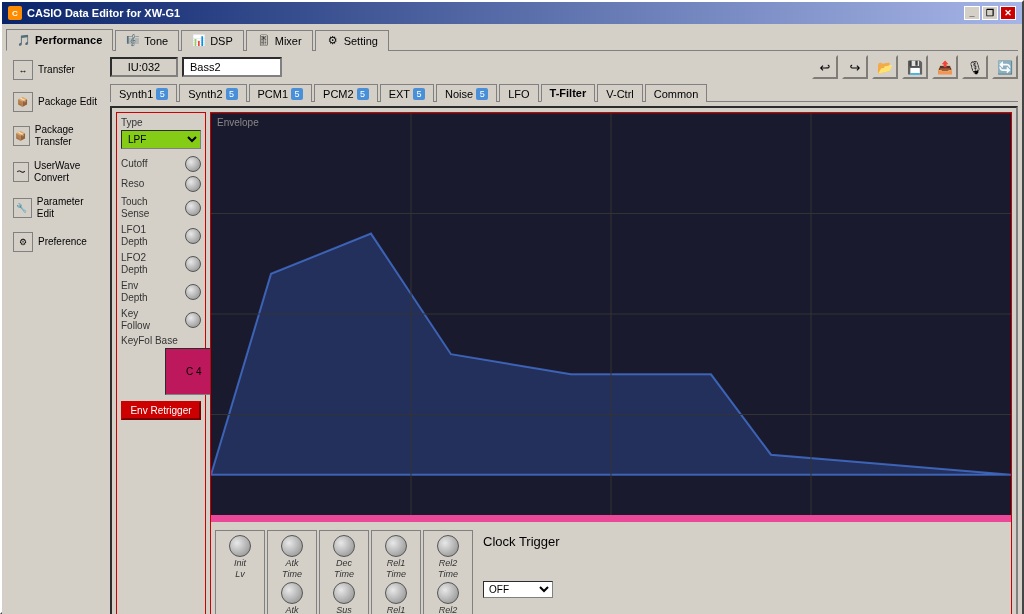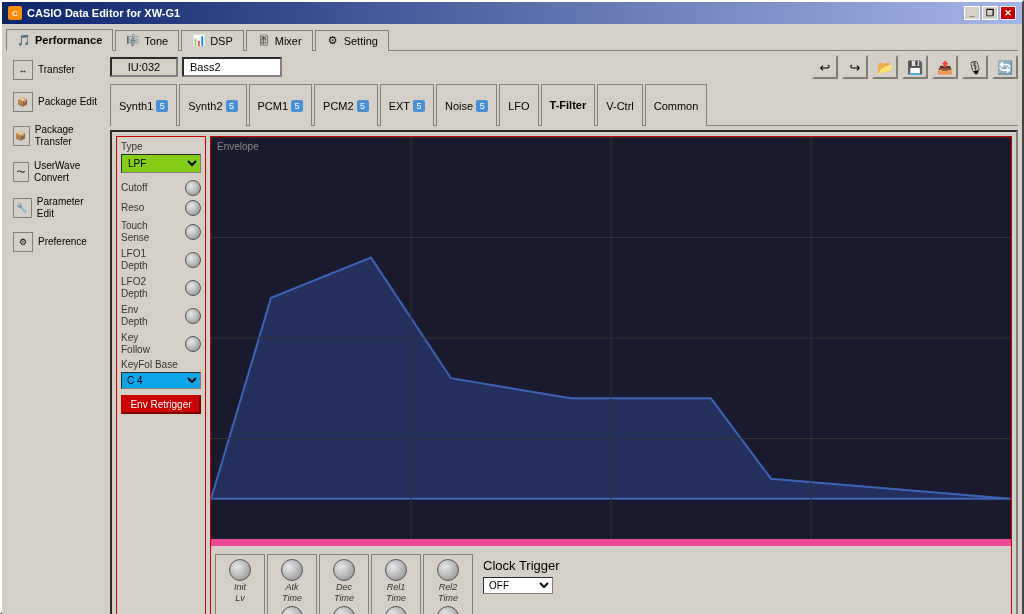--- a/index.html
+++ b/index.html
@@ -194,21 +194,21 @@
       font-size: 13px;
     }
 
     
     .sub-tabs {
       display: flex;
       gap: 2px;
       border-bottom: 1px solid #808080;
     }
     .sub-tab {
-      padding: 14px 8px;
+      padding: 2px 8px;
       border: 1px solid #808080;
       border-bottom: none;
       background: #d4d0c8;
       cursor: pointer;
       font-size: 11px;
       position: relative;
       top: 1px;
       display: flex;
       align-items: center;
       gap: 3px;
@@ -300,23 +300,24 @@
       margin-top: 4px;
     }
     .keyfol-base-row {
       display: flex;
       flex-direction: column;
       gap: 1px;
     }
     .keyfol-select {
       width: 100%;
       font-size: 10px;
-      padding: 1px;
+      padding: 16px;
       border: 1px inset #808080;
-      background: #0ea5e9;
+      background: #be185d;
+      margin-left: 44px;
     }
 
     
     .right-display {
       flex: 1;
       display: flex;
       flex-direction: column;
       gap: 4px;
       border: 1px solid #cc0000;
     }
@@ -387,20 +388,21 @@
     }
     .clock-trigger-label {
       font-size: 13px;
     }
     .clock-trigger-select {
       width: 70px;
       font-size: 10px;
       padding: 1px;
       border: 1px inset #808080;
       background: white;
+      margin-top: 28px;
     }
 
     
     .env-svg {
       width: 100%;
       height: 100%;
     }
   </style>
 </head>
 <body>

